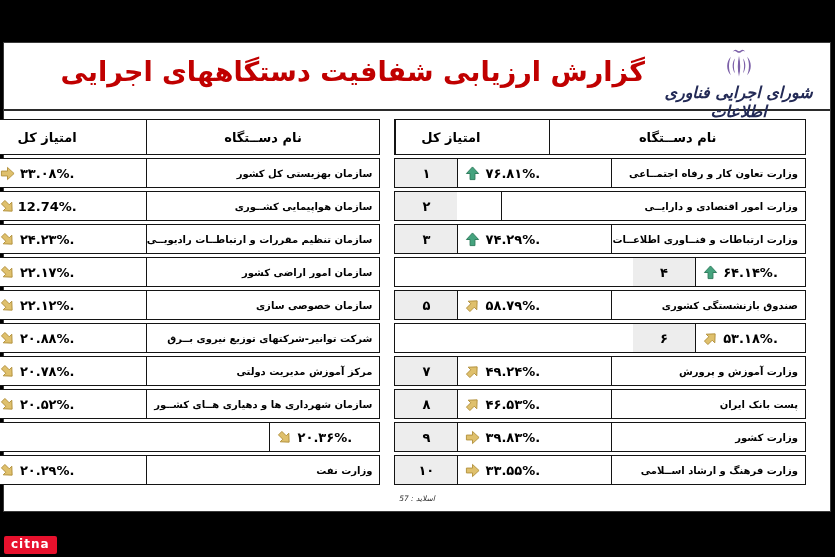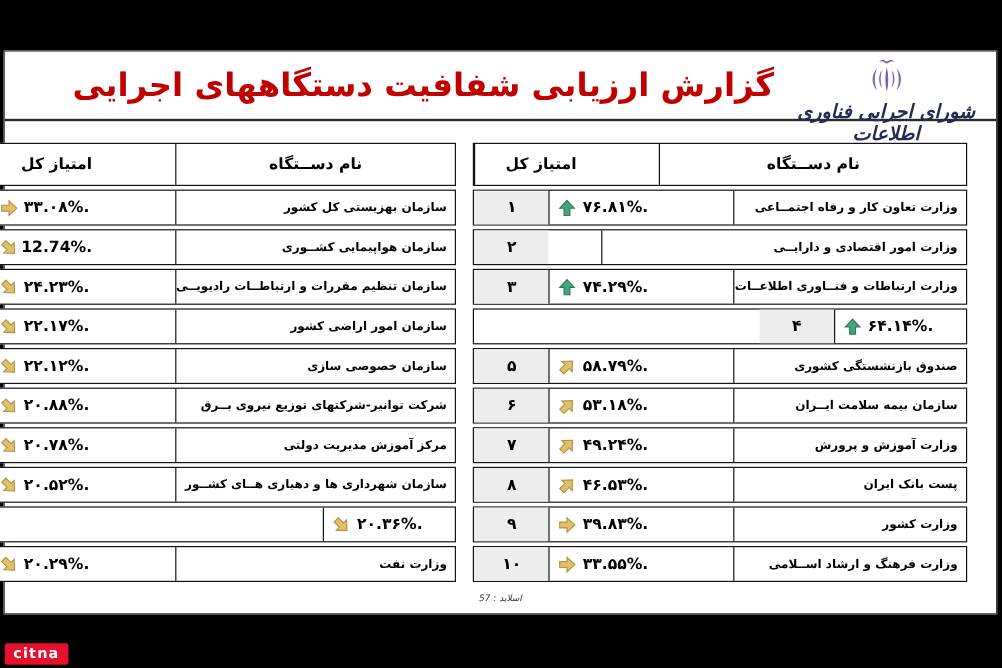--- a/index.html
+++ b/index.html
@@ -10,21 +10,21 @@
     font-family:"DejaVu Sans", sans-serif;
     overflow:hidden;
   }
   .slide {
     position:absolute; left:3px; top:42px;
     width:828px; height:470px;
     background:#fff;
     border:1px solid #3a3a3a;
   }
   
-  .slide-header { position:relative; height:58px; border-bottom:2px solid #2b2b2b;padding-left:36px; }
+  .slide-header { position:relative; height:68px; border-bottom:2px solid #2b2b2b;padding-left:36px; }
   .main-title {
     position:absolute; top:13px; right:185px;
     font-size:27px; font-weight:bold; color:#c00000;
     white-space:nowrap; direction:rtl; letter-spacing:-0.5px;
   }
   .logo-block { position:absolute; top:1px; right:14px; width:155px; text-align:center; }
   .emblem { display:block; margin:2px auto 0; }
   .org-caption {
     display:block; font-size:16px; font-style:italic; font-weight:bold;
     color:#232a56; direction:rtl; margin-top:1px;
@@ -151,21 +151,20 @@
       <span class="arrow dir-upright">
         <svg viewBox="0 0 16 16">
                   <path d="M8 1 L14.5 8 H10.6 V14.5 H5.4 V8 H1.5 Z" stroke-width="1"></path>
                 </svg>
       </span>
       <span class="score-text">۵۸.۷۹%.</span>
     </div>
     <div class="cell rank">۵</div>
   </div>
           <div class="trow">
-    <div class="cell name">سازمان بیمه سلامت ایــران</div>
     <div class="cell score">
       <span class="arrow dir-upright">
         <svg viewBox="0 0 16 16">
                   <path d="M8 1 L14.5 8 H10.6 V14.5 H5.4 V8 H1.5 Z" stroke-width="1"></path>
                 </svg>
       </span>
       <span class="score-text">۵۳.۱۸%.</span>
     </div>
     <div class="cell rank">۶</div>
   </div>

